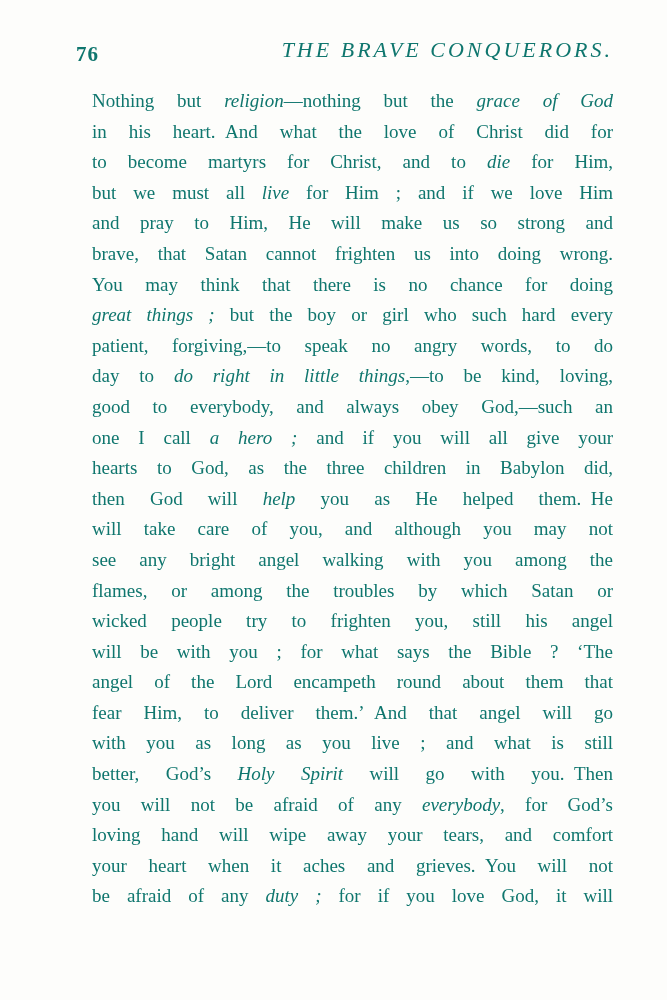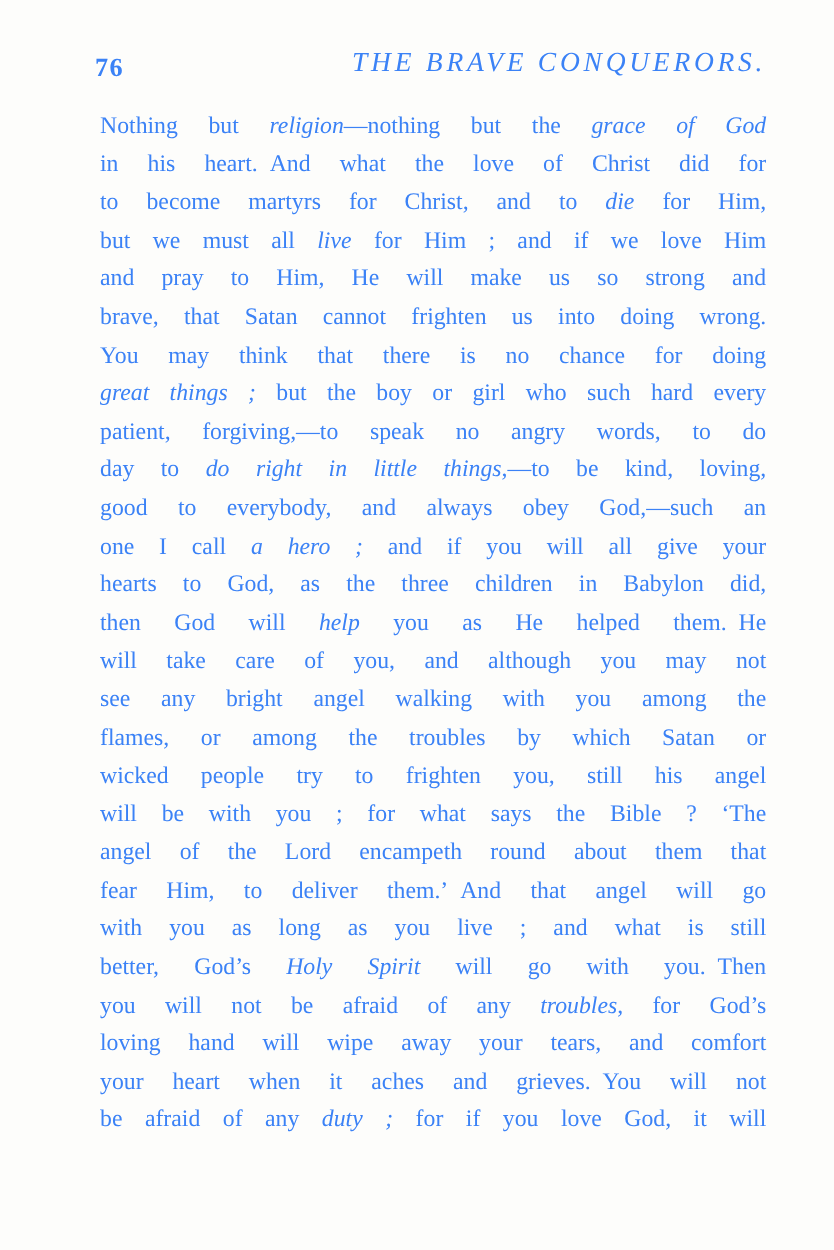--- a/index.html
+++ b/index.html
@@ -7,21 +7,21 @@
     padding: 0;
     background: #fdfdfb;
   }
   .page {
     position: relative;
     width: 667px;
     height: 1000px;
     background: #fdfdfb;
     overflow: hidden;
     font-family: "Liberation Serif", serif;
-    color: #3b82f6;
+    color: #0f766e;
   }
   .page-header {
     position: absolute;
     top: 37px;
     left: 80px;
     width: 533px;
     height: 32px;
   }
   .page-number {
     position: absolute;
@@ -44,20 +44,21 @@
     position: absolute;
     top: 86px;
     left: 80px;
     width: 533px;
     font-size: 19px;
     line-height: 30.6px;
   }
   .line {
     text-align: justify;
     text-align-last: justify;
+    margin-left: 12px;
   }
   .line em {
     font-style: italic;
   }
 </style>
 </head>
 <body>
 
 <div class="page">
   <div class="page-header">
@@ -81,18 +82,18 @@
       <div class="line"><span>then God will </span><em>help</em><span> you as He helped them. He</span></div>
       <div class="line"><span>will take care of you, and although you may not</span></div>
       <div class="line"><span>see any bright angel walking with you among the</span></div>
       <div class="line"><span>flames, or among the troubles by which Satan or</span></div>
       <div class="line"><span>wicked people try to frighten you, still his angel</span></div>
       <div class="line"><span>will be with you ; for what says the Bible ? ‘The</span></div>
       <div class="line"><span>angel of the Lord encampeth round about them that</span></div>
       <div class="line"><span>fear Him, to deliver them.’ And that angel will go</span></div>
       <div class="line"><span>with you as long as you live ; and what is still</span></div>
       <div class="line"><span>better, God’s </span><em>Holy Spirit</em><span> will go with you. Then</span></div>
-      <div class="line"><span>you will not be afraid of any </span><em>troubles</em><span>, for God’s</span></div>
+      <div class="line"><span>you will not be afraid of any </span><em>everybody</em><span>, for God’s</span></div>
       <div class="line"><span>loving hand will wipe away your tears, and comfort</span></div>
       <div class="line"><span>your heart when it aches and grieves. You will not</span></div>
       <div class="line"><span>be afraid of any </span><em>duty ;</em><span> for if you love God, it will</span></div>
     </div>
 </div>
 
 </body></html>

